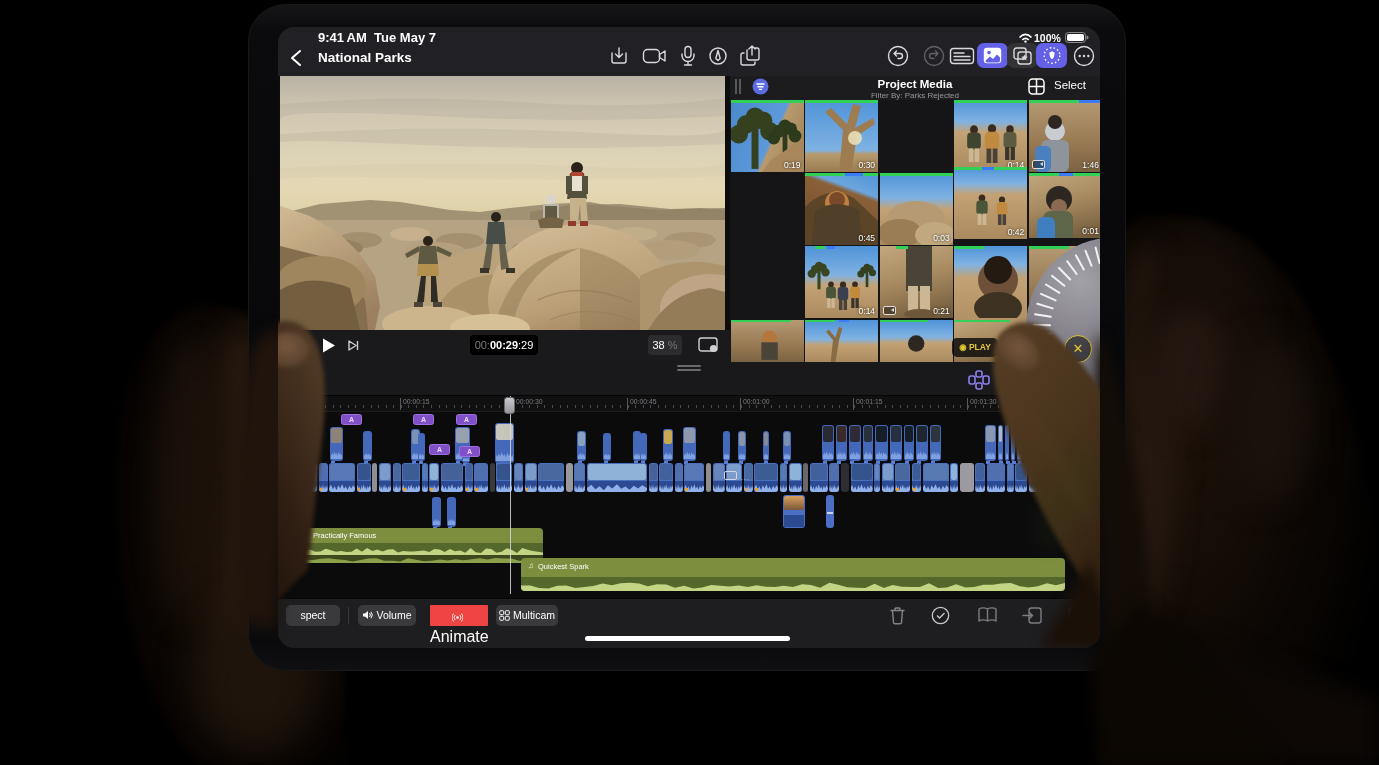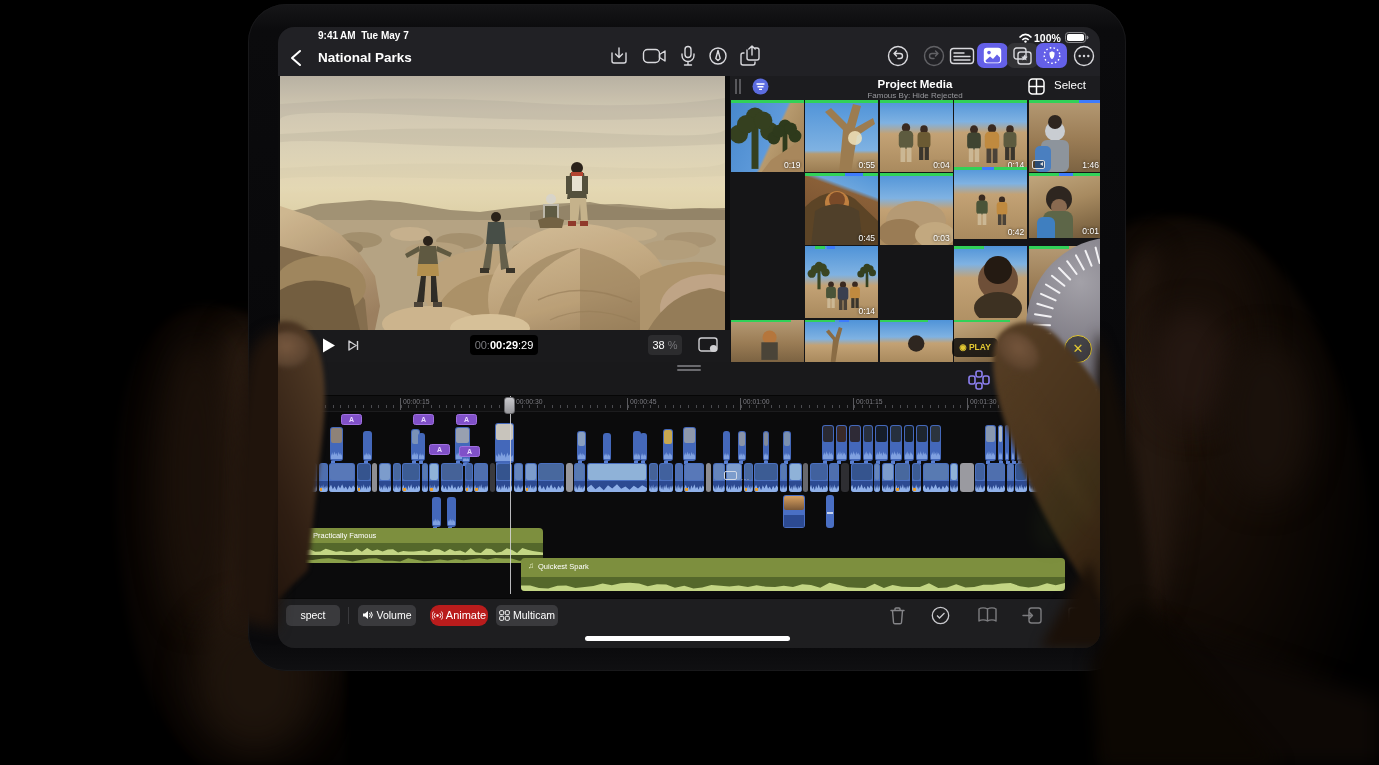--- a/index.html
+++ b/index.html
@@ -34,21 +34,21 @@
 <path d="M 1100 240 C 1150 200 1230 210 1280 270 C 1330 330 1360 420 1370 520 L 1379 560 L 1379 765 L 1120 765 C 1100 680 1095 560 1100 460 Z" fill="url(#rh)" filter="blur(5px)"></path>
 <ellipse cx="1148" cy="430" rx="30" ry="185" fill="#241810" filter="blur(12px)"></ellipse>
 <ellipse cx="1200" cy="330" rx="55" ry="90" fill="#170e08" filter="blur(16px)"></ellipse>
 <ellipse cx="1190" cy="370" rx="40" ry="60" fill="#241711" filter="blur(14px)"></ellipse>
 <ellipse cx="1265" cy="420" rx="45" ry="80" fill="#1a110b" filter="blur(16px)"></ellipse>
 <path d="M 1150 620 L 1379 700 L 1379 765 L 1100 765 Z" fill="#0d0805" filter="blur(10px)"></path>
 </svg>
 <div id="ipad"></div>
 <div id="screen">
 <div class="abs" style="left:0;top:0;width:822px;height:49px;background:#212125"></div>
-<div class="abs" style="left:40px;top:3px;font-size:10px;color:#fff;font-weight:700">9:41 AM&nbsp;&nbsp;<span style="font-weight:600">Tue May 7</span></div>
+<div class="abs" style="left:40px;top:3px;font-size:13px;color:#fff;font-weight:700">9:41 AM&nbsp;&nbsp;<span style="font-weight:600">Tue May 7</span></div>
 <div class="abs" style="left:740px;top:2px;width:80px;height:13px"><svg width="80" height="13">
 <path d="M1.5 7.5 q6 -6 12 0" stroke="#fff" stroke-width="1.7" fill="none"></path>
 <path d="M4.3 10 q3.2 -3.2 6.4 0" stroke="#fff" stroke-width="1.7" fill="none"></path>
 <circle cx="7.5" cy="11.6" r="1.2" fill="#fff"></circle>
 <text x="16" y="12" fill="#fff" font-size="10.5" font-weight="700" font-family="Liberation Sans">100%</text>
 <rect x="47.5" y="2.5" width="20" height="10" rx="3" stroke="#8a8a8e" fill="none"></rect>
 <rect x="49" y="4" width="17" height="7" rx="1.8" fill="#fff"></rect>
 <path d="M68.5 5.5 v4 a2 2 0 0 0 0 -4" fill="#8a8a8e"></path>
         </svg></div>
 <svg class="abs" style="left:10px;top:22px" width="20" height="18" viewBox="0 0 20 18">
@@ -236,21 +236,21 @@
       </svg>
 <div class="abs" style="left:452px;top:49px;width:370px;height:286px;background:#151517"></div>
 <div class="abs" style="left:452px;top:49px;width:370px;height:24px;background:#1c1c1f"></div>
 <div class="abs" style="left:457px;top:52px;width:2px;height:15px;background:#58585c"></div>
 <div class="abs" style="left:461px;top:52px;width:2px;height:15px;background:#58585c"></div>
 <svg class="abs" style="left:474px;top:51px" width="17" height="17">
         <circle cx="8.5" cy="8.5" r="8" fill="#5c6ce0"></circle>
         <path d="M4.5 6 h8 M5.5 8.7 h6 M7 11.4 h3" stroke="#fff" stroke-width="1.4"></path>
       </svg>
 <div class="abs" style="left:452px;top:50.5px;width:370px;text-align:center;color:#fff;font-size:11.5px;font-weight:700">Project Media</div>
-<div class="abs" style="left:452px;top:63.5px;width:370px;text-align:center;color:#98989d;font-size:8px">Famous By: Hide Rejected</div>
+<div class="abs" style="left:452px;top:63.5px;width:370px;text-align:center;color:#98989d;font-size:8px">Filter By: Parks Rejected</div>
 <svg class="abs" style="left:750px;top:51px" width="17" height="17">
         <rect x="1" y="1" width="15" height="15" rx="3.5" stroke="#fff" stroke-width="1.5" fill="none"></rect>
         <path d="M8.5 1 v15 M1 8.5 h15" stroke="#fff" stroke-width="1.5"></path>
       </svg>
 <div class="abs" style="left:776px;top:52px;color:#fff;font-size:11.5px">Select</div>
 <div class="abs" style="left:452.5px;top:73.0px;width:73px;height:71.6px;overflow:hidden;background:linear-gradient(115deg,#4788cc 0%,#5e9ada 55%,#b79a6e 58%,#9a7c52 100%)">
         <svg width="73" height="71.6" viewBox="0 0 73 71.6" style="position:absolute;left:0;top:0">
           <rect x="20.52" y="22.5" width="6.96" height="46.400000000000006" fill="#35401f"></rect>
           <circle cx="7.759999999999998" cy="34.099999999999994" r="9.28" fill="#35401f"></circle>
           <circle cx="38.5" cy="31.200000000000003" r="9.28" fill="#35401f"></circle>
@@ -267,35 +267,21 @@
         </svg>
         <div class="abs" style="left:0px;top:0;width:73px;height:2.6px;background:#31d158"></div>
         <div class="abs" style="right:3px;bottom:2px;font-size:8.5px;color:#fff;text-shadow:0 0 3px #000">0:19</div>
       </div>
       <div class="abs" style="left:527.1px;top:73.0px;width:73px;height:71.6px;overflow:hidden;background:linear-gradient(180deg,#4f93d8 0%,#7fb2e2 70%,#b79a6e 75%,#9a7c52 100%)">
         <svg width="73" height="71.6" viewBox="0 0 73 71.6" style="position:absolute;left:0;top:0">
           <path d="M34 73 L38 30 L20 12 L26 8 L42 24 L48 4 L56 6 L50 28 L68 18 L70 24 L52 36 L46 73 Z" fill="#9c7c50"></path>
           <circle cx="50" cy="38" r="7" fill="#f0e4bc" opacity="0.85"></circle>
         </svg>
         <div class="abs" style="left:0px;top:0;width:73px;height:2.6px;background:#31d158"></div>
-        <div class="abs" style="right:3px;bottom:2px;font-size:8.5px;color:#fff;text-shadow:0 0 3px #000">0:55</div>
-      </div>
-      <div class="abs" style="left:601.7px;top:73.0px;width:73px;height:71.6px;overflow:hidden;background:linear-gradient(180deg,#4f93d8 0%,#7fb2e2 32%,#c3a275 47%,#a98a5e 100%)">
-        <svg width="73" height="71.6" viewBox="0 0 73 71.6" style="position:absolute;left:0;top:0">
-          <ellipse cx="26" cy="27.8" rx="4.18" ry="4.56" fill="#3a2a20"></ellipse>
-          <rect x="18.78" y="30.840000000000003" width="14.44" height="17.86" rx="4.332" fill="#5d5b3f"></rect>
-          <rect x="20.5128" y="47.56" width="4.7652" height="14.44" fill="#cbb794"></rect>
-          <rect x="26.722" y="47.56" width="4.7652" height="14.44" fill="#cbb794"></rect>
-          <ellipse cx="44" cy="29.4" rx="3.74" ry="4.08" fill="#3a2a20"></ellipse>
-          <rect x="37.54" y="32.120000000000005" width="12.92" height="15.979999999999999" rx="3.876" fill="#6b5a33"></rect>
-          <rect x="39.0904" y="47.08" width="4.2636" height="12.92" fill="#3a352c"></rect>
-          <rect x="44.646" y="47.08" width="4.2636" height="12.92" fill="#3a352c"></rect>
-        </svg>
-        <div class="abs" style="left:0px;top:0;width:73px;height:2.6px;background:#31d158"></div>
-        <div class="abs" style="right:3px;bottom:2px;font-size:8.5px;color:#fff;text-shadow:0 0 3px #000">0:04</div>
+        <div class="abs" style="right:3px;bottom:2px;font-size:8.5px;color:#fff;text-shadow:0 0 3px #000">0:30</div>
       </div>
       <div class="abs" style="left:676.3px;top:73.0px;width:73px;height:71.6px;overflow:hidden;background:linear-gradient(180deg,#4f93d8 0%,#7fb2e2 30%,#c3a275 45%,#a98a5e 100%)">
         <svg width="73" height="71.6" viewBox="0 0 73 71.6" style="position:absolute;left:0;top:0">
           <ellipse cx="20" cy="29.6" rx="3.96" ry="4.32" fill="#3a2a20"></ellipse>
           <rect x="13.16" y="32.480000000000004" width="13.68" height="16.919999999999998" rx="4.104" fill="#3f4431"></rect>
           <rect x="14.8016" y="48.32" width="4.5144" height="13.68" fill="#cbb794"></rect>
           <rect x="20.684" y="48.32" width="4.5144" height="13.68" fill="#cbb794"></rect>
           <ellipse cx="38" cy="28.8" rx="4.18" ry="4.56" fill="#3a2a20"></ellipse>
           <rect x="30.78" y="31.840000000000003" width="14.44" height="17.86" rx="4.332" fill="#c08a3f"></rect>
           <rect x="32.5128" y="48.56" width="4.7652" height="14.44" fill="#4a4238"></rect>
@@ -391,20 +377,33 @@
           <rect x="33.9568" y="53.36" width="3.5112000000000005" height="10.64" fill="#4a4238"></rect>
           <rect x="38.532" y="53.36" width="3.5112000000000005" height="10.64" fill="#4a4238"></rect>
           <ellipse cx="50" cy="38.6" rx="2.86" ry="3.12" fill="#3a2a20"></ellipse>
           <rect x="45.06" y="40.68" width="9.88" height="12.219999999999999" rx="2.964" fill="#c08a3f"></rect>
           <rect x="46.245599999999996" y="52.12" width="3.2604000000000006" height="9.88" fill="#3a352c"></rect>
           <rect x="50.494" y="52.12" width="3.2604000000000006" height="9.88" fill="#3a352c"></rect>
         </svg>
         <div class="abs" style="left:10px;top:0;width:10px;height:2.6px;background:#31d158"></div>
         <div class="abs" style="left:22px;top:0;width:8px;height:2.6px;background:#3d7bfd"></div>
         <div class="abs" style="right:3px;bottom:2px;font-size:8.5px;color:#fff;text-shadow:0 0 3px #000">0:14</div>
+      </div>
+      <div class="abs" style="left:601.7px;top:219.39999999999998px;width:73px;height:71.6px;overflow:hidden;background:linear-gradient(165deg,#c2a87f 0%,#a78a60 45%,#6e5738 100%)">
+        <svg width="73" height="71.6" viewBox="0 0 73 71.6" style="position:absolute;left:0;top:0">
+          <rect x="26" y="0" width="26" height="45" fill="#4a4438"></rect>
+          <rect x="28" y="40" width="10" height="26" fill="#cbb794"></rect>
+          <rect x="40" y="40" width="10" height="26" fill="#cbb794"></rect>
+          <ellipse cx="40" cy="68" rx="16" ry="5" fill="#6e5738"></ellipse>
+        </svg>
+        <div class="abs" style="left:16px;top:0;width:12px;height:2.6px;background:#31d158"></div>
+        <div class="abs" style="left:3px;bottom:3px;width:13px;height:9px;border:1px solid #ddd;border-radius:2px;background:rgba(0,0,0,.4)">
+          <div style="position:absolute;right:1px;top:1.5px;width:0;height:0;border-top:2.5px solid transparent;border-bottom:2.5px solid transparent;border-right:3.5px solid #ddd"></div>
+        </div>
+        <div class="abs" style="right:3px;bottom:2px;font-size:8.5px;color:#fff;text-shadow:0 0 3px #000">0:21</div>
       </div>
       <div class="abs" style="left:676.3px;top:219.39999999999998px;width:73px;height:91px;overflow:hidden;background:linear-gradient(180deg,#4f93d8 0%,#7fb2e2 20%,#c3a275 35%,#a98a5e 100%)">
         <svg width="73" height="71.6" viewBox="0 0 73 71.6" style="position:absolute;left:0;top:0">
           <circle cx="44" cy="34" r="20" fill="#6e4f38"></circle>
           <circle cx="44" cy="24" r="14" fill="#241a12"></circle>
           <ellipse cx="44" cy="62" rx="24" ry="16" fill="#3d3122"></ellipse>
         </svg>
         <div class="abs" style="left:0px;top:0;width:30px;height:2.6px;background:#31d158"></div>
         <div class="abs" style="left:3px;bottom:3px;width:13px;height:9px;border:1px solid #ddd;border-radius:2px;background:rgba(0,0,0,.4)">
           <div style="position:absolute;right:1px;top:1.5px;width:0;height:0;border-top:2.5px solid transparent;border-bottom:2.5px solid transparent;border-right:3.5px solid #ddd"></div>
@@ -1029,21 +1028,21 @@
       </div>
       <div class="abs" style="left:231.5px;top:369px;width:1.5px;height:198px;background:#d8d8dc;opacity:.85"></div>
       <div class="abs" style="left:226px;top:370px;width:11px;height:17px;background:linear-gradient(180deg,#c8c8cc,#98989c);border-radius:3px;border:1px solid #68686c"></div>
 <div class="abs" style="left:0;top:571px;width:822px;height:50px;background:#1e1e20;border-top:1px solid #070707"></div>
 <div class="abs" style="left:8px;top:578px;width:54px;height:21px;background:#3a3a3d;border-radius:5px;color:#fff;font-size:10.5px;text-align:center;line-height:21px">spect</div>
       <div class="abs" style="left:70px;top:580px;width:1px;height:17px;background:#3a3a3d"></div>
       <div class="abs" style="left:80px;top:578px;width:58px;height:21px;background:#3a3a3d;border-radius:5px;color:#fff;font-size:10.5px;text-align:center;line-height:21px"><svg width="11" height="10" viewBox="0 0 11 10" style="vertical-align:-1px;margin-right:3px">
           <path d="M1 3.5 h2 L6 1 v8 L3 6.5 h-2 Z" fill="#fff"></path>
           <path d="M7.5 3 a3 3 0 0 1 0 4 M9 1.8 a5 5 0 0 1 0 6.4" stroke="#fff" fill="none"></path>
         </svg>Volume</div>
-      <div class="abs" style="left:152px;top:578px;width:58px;height:21px;background:#b91c1c;border-radius:9px;color:#fff;font-size:11px;text-align:center;line-height:21px"><svg width="11" height="11" viewBox="0 0 11 11" style="vertical-align:-1.5px;margin-right:3px">
+      <div class="abs" style="left:152px;top:578px;width:58px;height:21px;background:#ef4444;border-radius:1px;color:#fff;font-size:16px;text-align:center;line-height:21px"><svg width="11" height="11" viewBox="0 0 11 11" style="vertical-align:-1.5px;margin-right:3px">
           <circle cx="5.5" cy="5.5" r="1.2" fill="#fff"></circle>
           <path d="M3.2 3 a3.5 3.5 0 0 0 0 5 M7.8 3 a3.5 3.5 0 0 1 0 5 M1.6 1.5 a6 6 0 0 0 0 8 M9.4 1.5 a6 6 0 0 1 0 8" stroke="#fff" stroke-width="0.9" fill="none"></path>
         </svg>Animate</div>
       <div class="abs" style="left:218px;top:578px;width:62px;height:21px;background:#3a3a3d;border-radius:5px;color:#fff;font-size:10.5px;text-align:center;line-height:21px"><svg width="11" height="11" viewBox="0 0 11 11" style="vertical-align:-1.5px;margin-right:3px">
           <g fill="none" stroke="#fff" stroke-width="1">
             <rect x="0.7" y="0.7" width="4" height="4" rx="1"></rect>
             <rect x="6.3" y="0.7" width="4" height="4" rx="1"></rect>
             <rect x="0.7" y="6.3" width="4" height="4" rx="1"></rect>
             <rect x="6.3" y="6.3" width="4" height="4" rx="1"></rect>
           </g>

